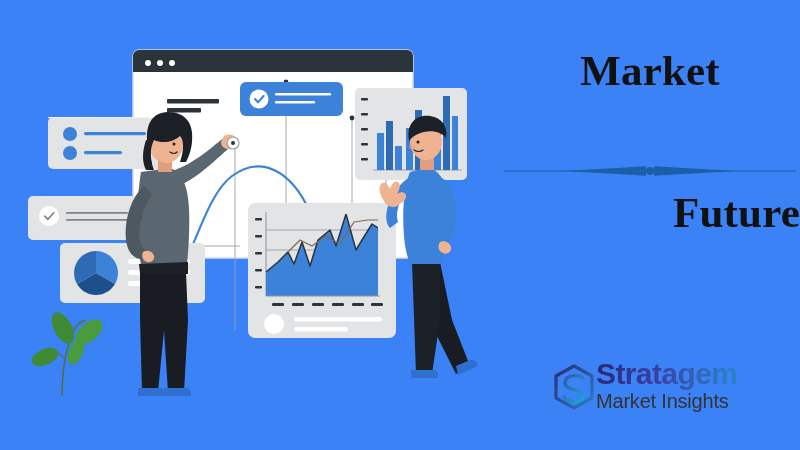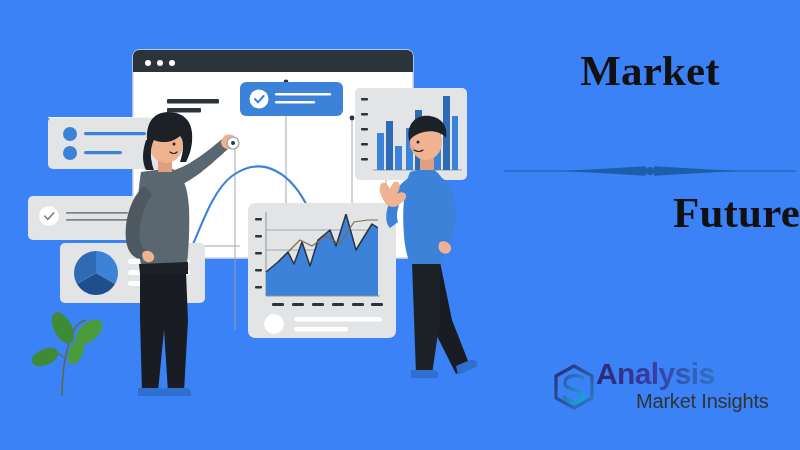--- a/index.html
+++ b/index.html
@@ -102,21 +102,20 @@
     -webkit-text-fill-color: transparent;
     white-space: nowrap;
   }
   #logo-sub {
     font-family: "Liberation Sans", sans-serif;
     font-size: 20px;
     line-height: 23px;
     color: #333333;
     letter-spacing: -0.2px;
     white-space: nowrap;
-    margin-left: 40px;
   }
 </style>
 </head>
 <body>
 
 <div id="banner">
 
   <div id="illustration">
     <svg width="500" height="450" viewBox="0 0 500 450" xmlns="http://www.w3.org/2000/svg">
 
@@ -375,18 +374,18 @@
             <stop offset="0%" stop-color="#3357a8"></stop>
             <stop offset="100%" stop-color="#16a8d6"></stop>
           </linearGradient>
         </defs>
         <path d="M26 4 L44 14 L44 36 L26 46 L8 36 L8 14 Z" fill="none" stroke="url(#hexGrad)" stroke-width="3.2" stroke-linejoin="round"></path>
         <path d="M35 16 C 30 12, 18 13, 17 20 C 16 26, 24 27, 30 29
                  C 36 31, 37 37, 30 39 C 24 41, 18 38, 16 35" fill="none" stroke="url(#sGrad)" stroke-width="3.4" stroke-linecap="round"></path>
       </svg>
     </div>
     <div id="logo-text">
-      <div id="logo-word">Analysis</div>
+      <div id="logo-word">Stratagem</div>
       <div id="logo-sub">Market Insights</div>
     </div>
   </div>
 
 </div>
 
 </body></html>

